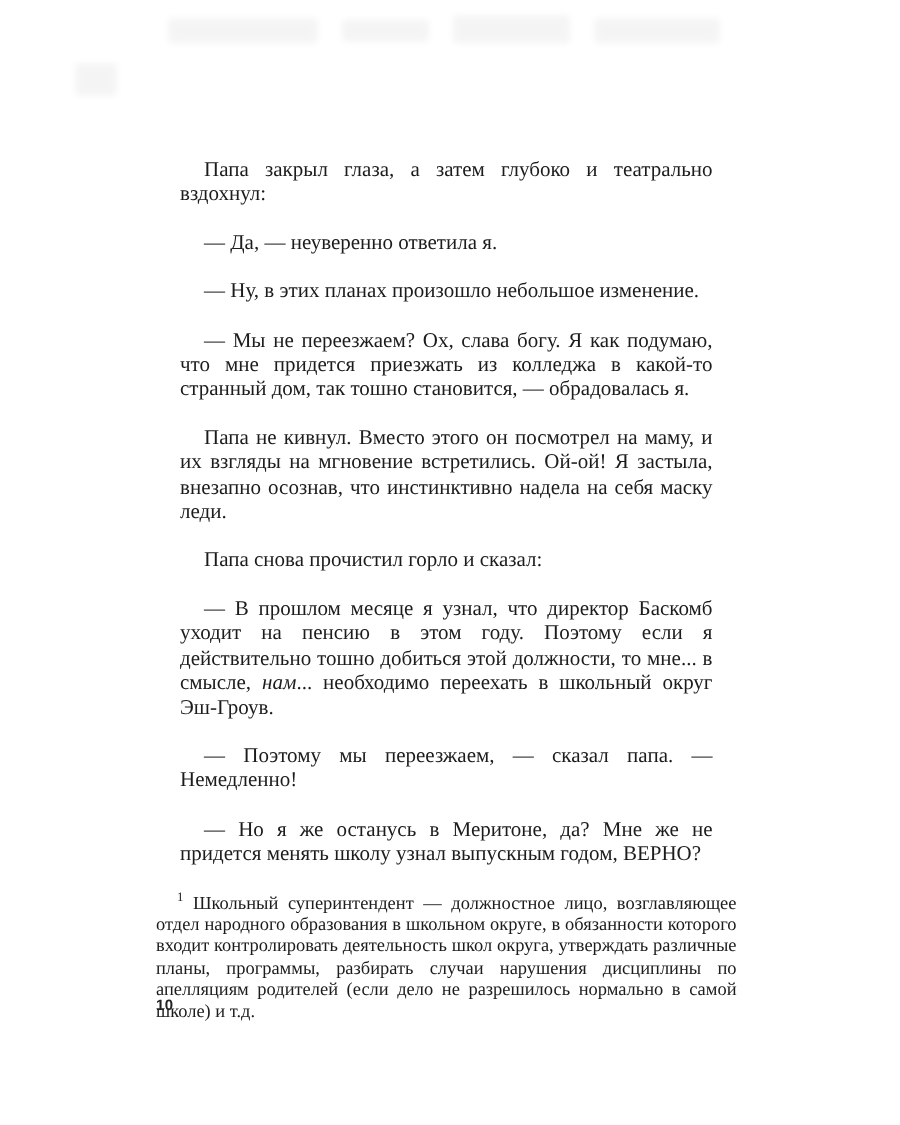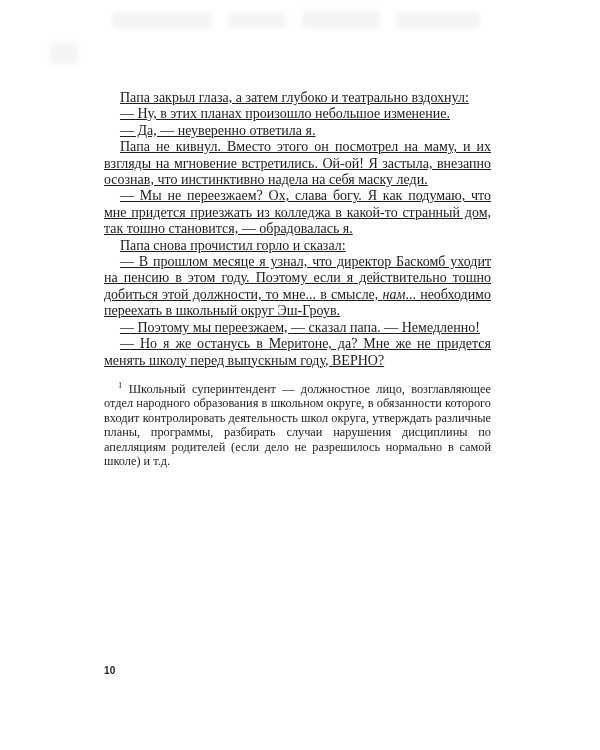--- a/index.html
+++ b/index.html
@@ -20,27 +20,26 @@
   .g3 { left: 302px; top: 10px; width: 78px;  height: 19px; }
   .g4 { left: 396px; top: 12px; width: 84px;  height: 17px; }
   .g5 { left: 50px;  top: 42px; width: 28px;  height: 22px; }
 
   .text-col {
     position: absolute;
     left: 104px; top: 90px;
     width: 387px;
   }
   .body-text p {
-    margin: 0;
+    margin: 16px;
     text-indent: 16px;
     text-align: justify;
     font-size: 14px;
     line-height: 16.4px;
     hyphens: manual;
-    text-decoration: underline;
   }
   .it { font-style: italic; }
   sup.fn-ref, sup.fn-marker {
     font-size: 8.5px;
     line-height: 0;
     vertical-align: super;
   }
   .footnote {
     margin-top: 13px;
     font-size: 12.3px;
@@ -65,28 +64,28 @@
 
   <div class="ghost g1"></div>
   <div class="ghost g2"></div>
   <div class="ghost g3"></div>
   <div class="ghost g4"></div>
   <div class="ghost g5"></div>
 
   <div class="text-col">
     <div class="body-text" id="body-text">
         <p><span>Папа закрыл глаза, а затем глубоко и театрально вздохнул:</span></p>
+        <p><span>— Да, — неуверенно ответила я.</span></p>
         <p><span>— Ну, в этих планах произошло небольшое изменение.</span></p>
-        <p><span>— Да, — неуверенно ответила я.</span></p>
+        <p><span>— Мы не переезжаем? Ох, слава богу. Я как подумаю, что мне придется приезжать из колледжа в какой-то странный дом, так тошно становится, — обрадовалась я.</span></p>
         <p><span>Папа не кивнул. Вместо этого он посмотрел на маму, и их взгляды на мгновение встретились. Ой-ой! Я застыла, внезапно осознав, что инстинктивно надела на себя маску леди.</span></p>
-        <p><span>— Мы не переезжаем? Ох, слава богу. Я как подумаю, что мне придется приезжать из колледжа в какой-то странный дом, так тошно становится, — обрадовалась я.</span></p>
         <p><span>Папа снова прочистил горло и сказал:</span></p>
         <p><span>— В прошлом месяце я узнал, что директор Баскомб уходит на пенсию в этом году. Поэтому если я действительно тошно добиться этой должности, то мне... в смысле, </span><span class="it">нам</span><span>... необходимо переехать в школьный округ Эш-Гроув.</span></p>
         <p><span>— Поэтому мы переезжаем, — сказал папа. — Немедленно!</span></p>
-        <p><span>— Но я же останусь в Меритоне, да? Мне же не придется менять школу перед выпускным году, ВЕРНО?</span></p>
+        <p><span>— Но я же останусь в Меритоне, да? Мне же не придется менять школу узнал выпускным годом, ВЕРНО?</span></p>
       </div>
 
     <div class="footnote">
       <sup class="fn-marker">1</sup>
       <span>Школьный суперинтендент — должностное лицо, возглавляющее отдел народного образования в школьном округе, в обязанности которого входит контролировать деятельность школ округа, утверждать различные планы, программы, разбирать случаи нарушения дисциплины по апелляциям родителей (если дело не разрешилось нормально в самой школе) и т.д.</span>
     </div>
   </div>
 
   <div class="page-num">10</div>
 

